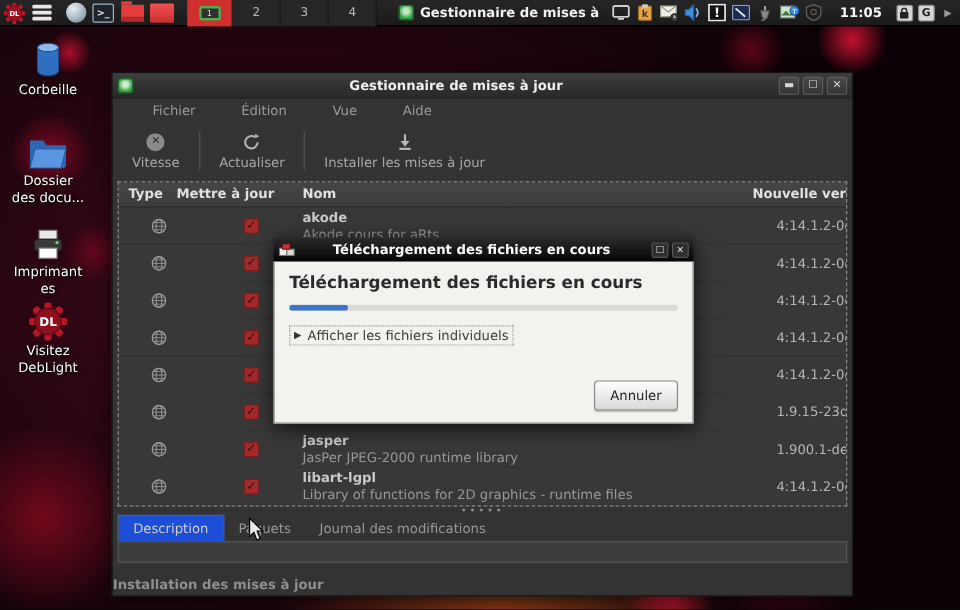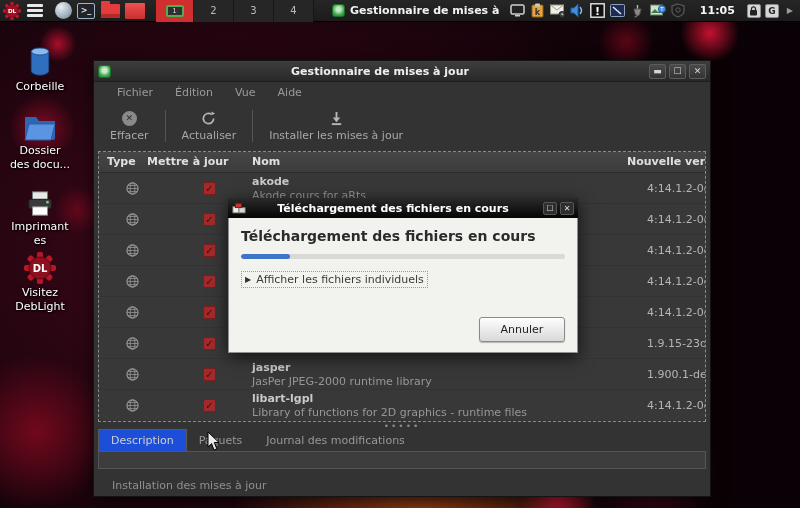--- a/index.html
+++ b/index.html
@@ -73,21 +73,21 @@
     z-index:10; display:flex; flex-direction:column; }
   .titlebar { height:21px; background:linear-gradient(#3d3d3d,#292929); display:flex;
     align-items:center; padding:0 4px; border-bottom:1px solid #1d1d1d; flex:0 0 auto; }
   .titlebar .t-icon { width:13px; height:13px; border-radius:3px;
     background:radial-gradient(circle at 50% 40%, #cdeccd 0 25%, #2f9e3f 70%); border:1px solid #1c6e28; }
   .titlebar .t-text { flex:1; text-align:center; color:#efefef; font-weight:bold; }
   .win-btns { display:flex; gap:3px; }
   .win-btn { width:17px; height:15px; background:linear-gradient(#4a4a4a,#333);
     border:1px solid #5c5c5c; border-radius:2px; color:#d5d5d5; font-size:9px;
     display:flex; align-items:center; justify-content:center; line-height:1; }
-  .menubar { height:20px; display:flex; align-items:center; padding-left:12px; gap:0; flex:0 0 auto; }
+  .menubar { height:20px; display:flex; align-items:center; padding-left:22px; gap:16px; flex:0 0 auto; }
   .menu-item { color:#9a9a9a; padding:0 11px; }
   .toolbar { height:48px; display:flex; align-items:center; padding-left:4px; flex:0 0 auto; }
   .tool-btn { display:flex; flex-direction:column; align-items:center; justify-content:center;
     gap:3px; padding:2px 12px; color:#a8a8a8; }
   .tool-sep { width:1px; height:32px; background:#555; margin:0 4px; }
   .ti { height:16px; display:flex; align-items:center; justify-content:center; }
   .ti-clear { width:15px; height:15px; border-radius:50%; background:#8a8a8a; color:#2e2e2e;
     font-size:9px; font-weight:bold; display:flex; align-items:center; justify-content:center; }
   .ti-select { width:13px; height:13px; border:1px dashed #999; }
 
@@ -106,40 +106,40 @@
   .pkg-name { position:absolute; left:153px; top:2px; color:#c9c9c9; font-weight:bold; white-space:nowrap; }
   .pkg-desc { position:absolute; left:153px; top:16px; color:#979797; white-space:nowrap; }
   .pkg-ver { position:absolute; left:548px; top:9px; color:#b5b5b5; white-space:nowrap; }
 
   .pane-handle { height:7px; display:flex; align-items:center; justify-content:center;
     color:#8a8a8a; font-size:9px; letter-spacing:2px; line-height:4px; flex:0 0 auto; }
   .tabbar { height:22px; display:flex; align-items:flex-end; padding-left:4px; flex:0 0 auto; }
   .tab { padding:4px 12px 4px 12px; color:#989898; }
   .tab.active { background:#1d4ed8; border:1px solid #5a5a5a; border-bottom:none; color:#cfcfcf; }
   .tab-content { margin:0 4px; height:18px; border:1px solid #555; background:#3d3d3d; flex:0 0 auto; }
-  .statusbar { flex:1; display:flex; align-items:flex-start; padding:10px 0 0 18px; color:#8f8f8f; }
+  .statusbar { flex:1; display:flex; align-items:center; padding:10px 0 0 0; color:#8f8f8f;font-weight:bold; }
 
   
   #download-dialog { position:absolute; left:228px; top:198px; width:350px; height:155px;
     z-index:20; box-shadow:0 4px 16px rgba(0,0,0,.7); }
   .dlg-titlebar { height:20px; background:linear-gradient(#2a2a2a,#050505); display:flex;
     align-items:center; padding:0 4px; }
   .dlg-title { flex:1; text-align:center; color:#fff; font-weight:bold; }
   .dlg-btn { width:14px; height:13px; background:#2e2e2e; border:1px solid #555; border-radius:2px;
     color:#ddd; font-size:8px; display:flex; align-items:center; justify-content:center; margin-left:3px; }
   .dlg-body { height:135px; background:#f2f2ef; border:1px solid #8f8f8f; border-top:none;
     position:relative; padding:10px 12px 0 12px; }
   .dlg-heading { color:#2b2b2b; font-size:14px; font-weight:bold; }
   .progress-track { margin-top:10px; height:5px; background:#d9d9d6; border-radius:3px; overflow:hidden; }
   .progress-fill { height:100%; background:#3d76c6; border-radius:3px; }
   .dlg-speed { margin-top:10px; color:#3a3a3a; }
   .expander { display:inline-flex; align-items:center; gap:5px; margin-top:12px;
     border:1px dotted #999; padding:1px 3px; color:#3a3a3a; }
   .expander .tri { font-size:8px; color:#333; }
-  .cancel-btn { position:absolute; right:12px; bottom:10px; width:86px; height:25px;
+  .cancel-btn { position:absolute; right:12px; bottom:10px; width:70px; height:25px;
     background:linear-gradient(#fefefe,#d9d9d9); border:1px solid #8a8a8a; border-radius:3px;
     color:#222; display:flex; align-items:center; justify-content:center; box-shadow:0 1px 1px rgba(0,0,0,.25); }
 
   
   #cursor { position:absolute; left:207px; top:431px; z-index:50; }
 </style>
 </head>
 <body>
 
 <div id="screen">
@@ -255,21 +255,21 @@
         <svg width="9" height="10" viewBox="0 0 9 10">
             <rect x="1" y="4" width="7" height="5.5" rx="1" fill="#222"></rect>
             <path d="M2.5 4 V2.8 a2 2 0 0 1 4 0 V4" fill="none" stroke="#222" stroke-width="1.2"></path>
           </svg>
       </span>
       <span class="mini-btn">G</span>
       <span class="panel-arrow">▶</span>
     </div>
   </div>
 
-  <div class="d-icon" style="left:2px; top:44px;">
+  <div class="d-icon" style="left:2px; top:32px;">
     <div class="ic">
       <svg width="28" height="32" viewBox="0 0 32 34">
           <path d="M6 5 v22 a10 5 0 0 0 20 0 V5" fill="#2f6fc0" stroke="#1d4c8c"></path>
           <ellipse cx="16" cy="5" rx="10" ry="4" fill="#8abaee" stroke="#1d4c8c"></ellipse>
         </svg>
     </div>
     <div class="lbl">Corbeille</div>
   </div>
   <div class="d-icon" style="left:2px; top:184px;">
     <div class="ic">
@@ -321,21 +321,21 @@
       <span class="menu-item">Fichier</span>
       <span class="menu-item">Édition</span>
       <span class="menu-item">Vue</span>
       <span class="menu-item">Aide</span>
     </div>
     <div class="toolbar">
       <div class="tool-btn">
         <span class="ti">
             <span class="ti-clear">✕</span>
           </span>
-        <span>Effacer</span>
+        <span>Vitesse</span>
       </div>
       <span class="tool-sep"></span>
       <div class="tool-btn">
         <span class="ti">
           <svg width="15" height="15" viewBox="0 0 16 16">
               <path d="M13.5 8 a5.5 5.5 0 1 1 -2.2-4.4" fill="none" stroke="#b5b5b5" stroke-width="1.8"></path>
               <path d="M11 0.5 L11.6 4.4 L15 2.6 z" fill="#b5b5b5"></path>
             </svg>
         </span>
         <span>Actualiser</span>

